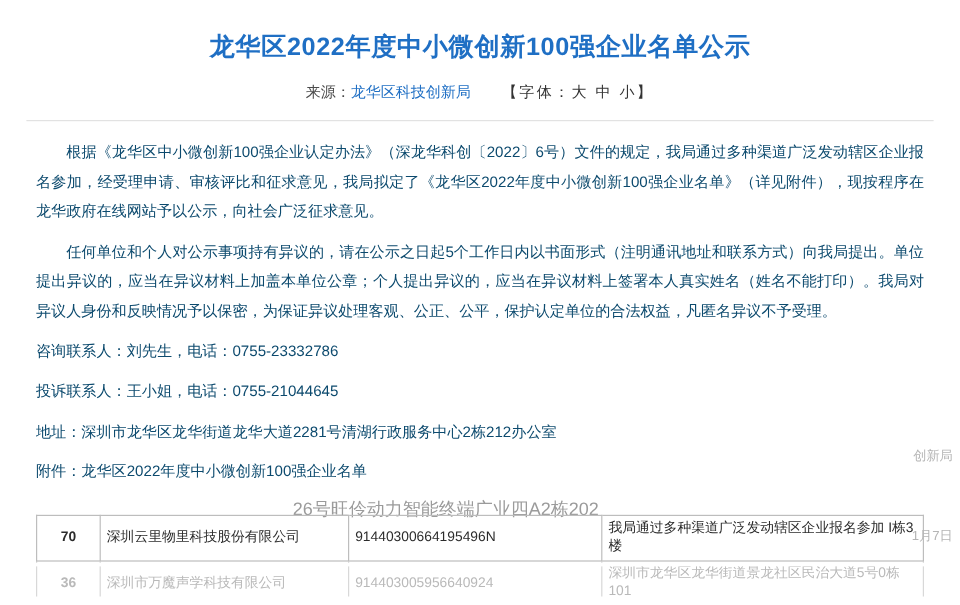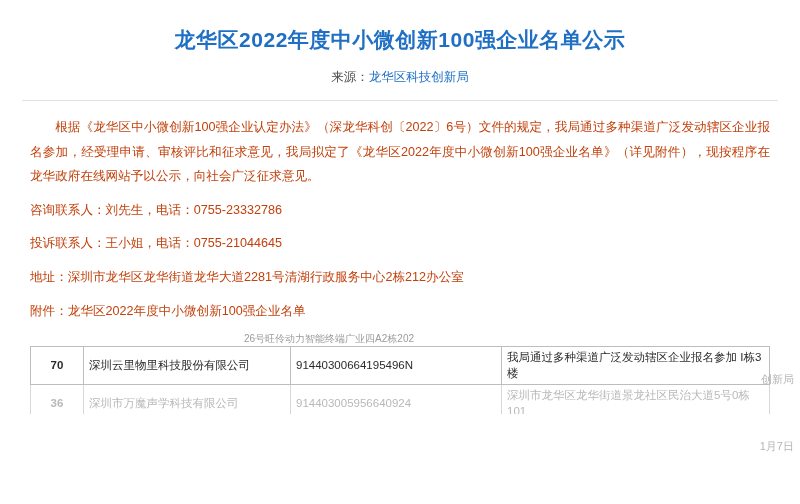--- a/index.html
+++ b/index.html
@@ -55,21 +55,21 @@
   }
   .rule {
     margin: 14px 22px 0 22px;
     border-top: 1px solid #e2e2e2;
   }
   .body {
     margin: 0 30px;
     padding-top: 14px;
     font-size: 12.6px;
     line-height: 1.95;
-    color: #c2410c;
+    color: #0c4a6e;
     text-align: justify;
   }
   .body p {
     margin: 0 0 9px 0;
   }
   .indent {
     text-indent: 2em;
   }
   .contact-line {
     margin: 0 0 8px 0;
@@ -81,21 +81,21 @@
   .table-shot {
     margin: 4px 30px 0 30px;
     position: relative;
     height: 82px;
     overflow: hidden;
   }
   .ghost-row {
     position: absolute;
     top: 0;
     left: 214px;
-    font-size: 10px;
+    font-size: 15px;
     color: #9b9b9b;
     white-space: nowrap;
   }
   table.listtbl {
     border-collapse: collapse;
     width: 100%;
     font-size: 11.5px;
     table-layout: fixed;
     position: absolute;
     top: 14px;
@@ -140,26 +140,30 @@
 <body>
 
 <div class="page">
 
   <div class="title">龙华区2022年度中小微创新100强企业名单公示</div>
 
   <div class="meta">
     <span>
       <span class="label">来源：</span><span class="source-name">龙华区科技创新局</span>
     </span>
+    <span class="fontsize-box">
+      <span class="bracket">【</span><span>字体：</span><span>大 中 小</span><span class="bracket">】</span>
+    </span>
   </div>
 
   <div class="rule"></div>
 
   <div class="body">
     <p class="indent">根据《龙华区中小微创新100强企业认定办法》（深龙华科创〔2022〕6号）文件的规定，我局通过多种渠道广泛发动辖区企业报名参加，经受理申请、审核评比和征求意见，我局拟定了《龙华区2022年度中小微创新100强企业名单》（详见附件），现按程序在龙华政府在线网站予以公示，向社会广泛征求意见。</p>
+    <p class="indent">任何单位和个人对公示事项持有异议的，请在公示之日起5个工作日内以书面形式（注明通讯地址和联系方式）向我局提出。单位提出异议的，应当在异议材料上加盖本单位公章；个人提出异议的，应当在异议材料上签署本人真实姓名（姓名不能打印）。我局对异议人身份和反映情况予以保密，为保证异议处理客观、公正、公平，保护认定单位的合法权益，凡匿名异议不予受理。</p>
     <p class="contact-line">咨询联系人：刘先生，电话：0755-23332786</p>
     <p class="contact-line gap-line">投诉联系人：王小姐，电话：0755-21044645</p>
     <p class="contact-line">地址：深圳市龙华区龙华街道龙华大道2281号清湖行政服务中心2栋212办公室</p>
     <p class="contact-line">附件：龙华区2022年度中小微创新100强企业名单</p>
   </div>
 
   <div class="table-shot">
     <div class="ghost-row">26号旺伶动力智能终端广业四A2栋202</div>
     <table class="listtbl">
       <tbody>

